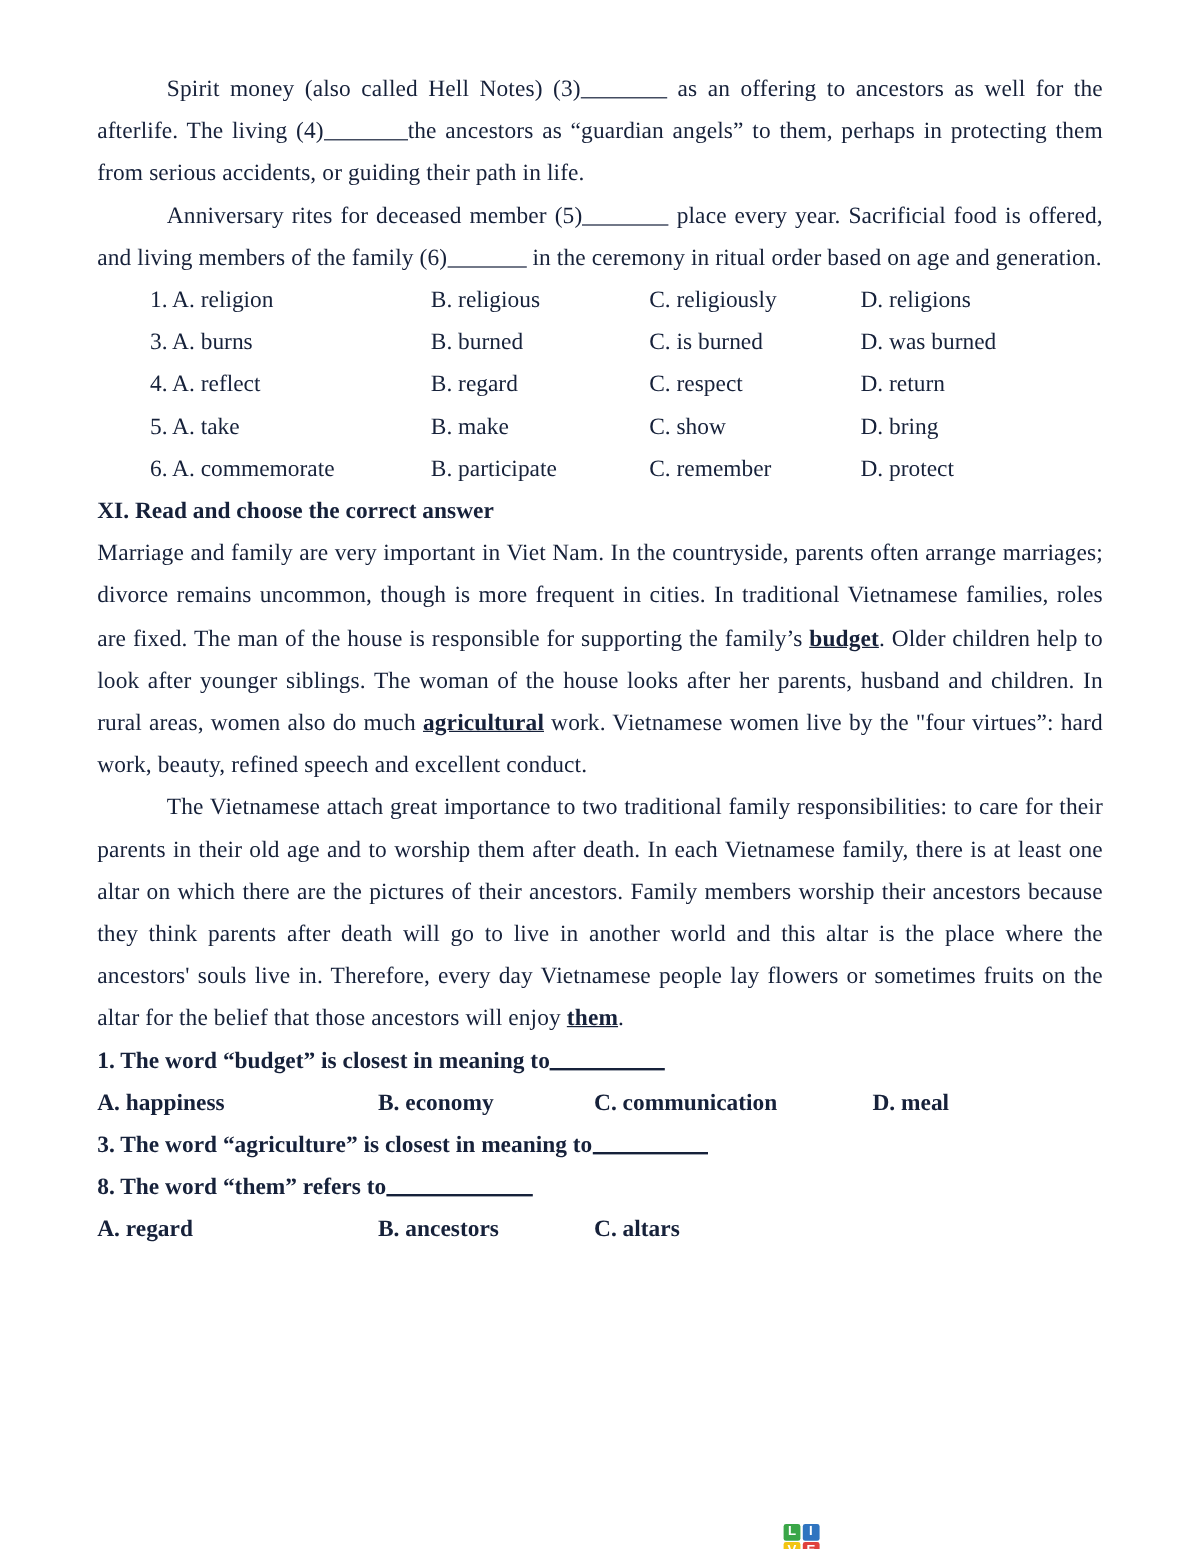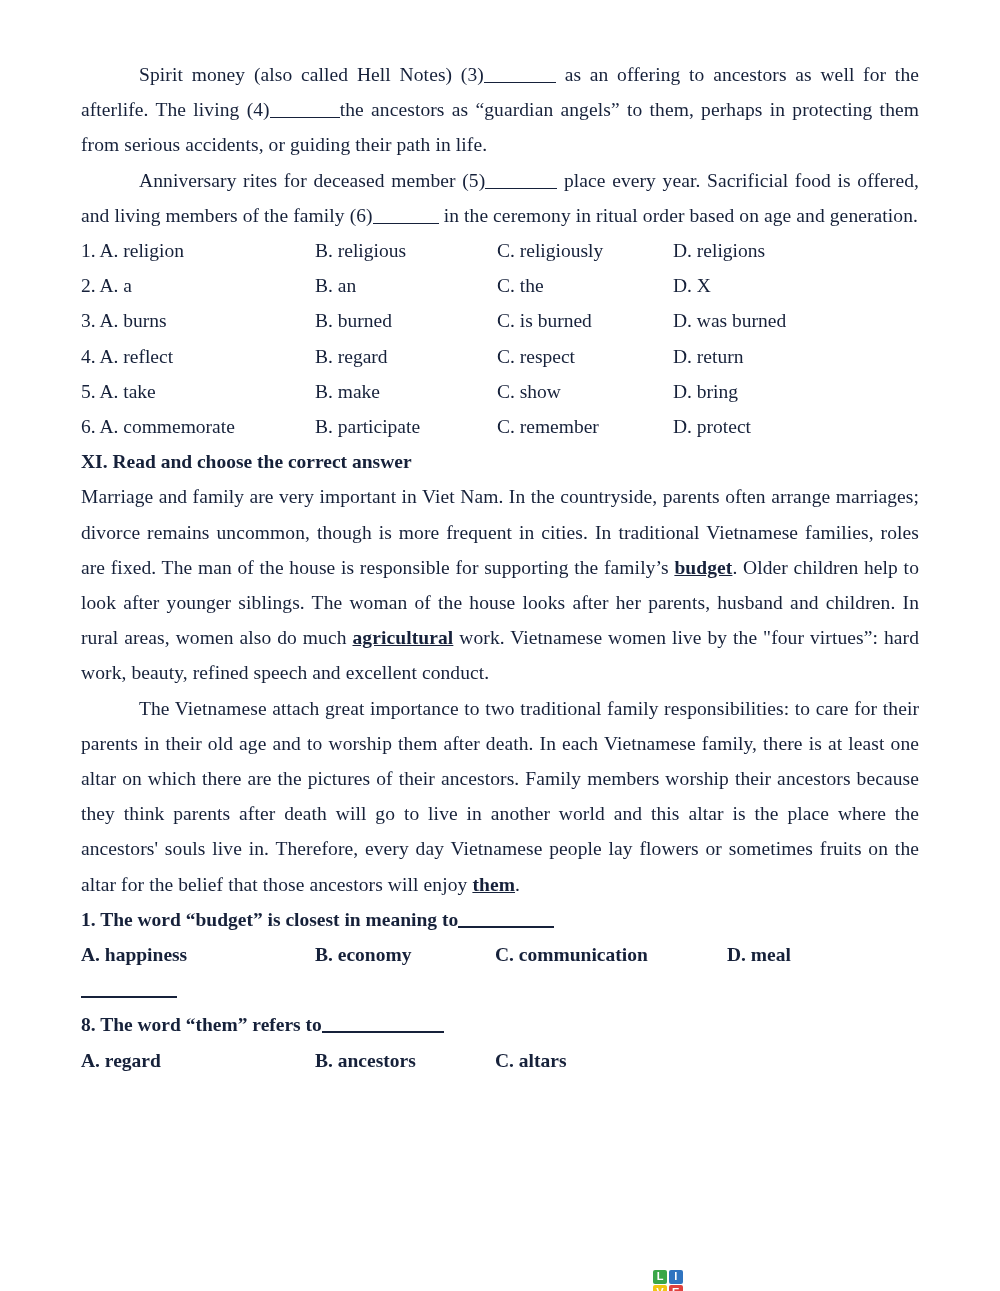--- a/index.html
+++ b/index.html
@@ -49,20 +49,21 @@
   .bu { font-weight: bold; text-decoration: underline; }
 
   
   .mc-block { margin: 0; }
   .mc-row {
     position: relative;
     height: 35.2px;
     font-size: 19.5px;
     line-height: 35.2px;
     white-space: nowrap;
+    margin-left: 44px;
   }
   .mc-row > span { position: absolute; top: 0; }
   .mc-a { left: 0px; }
   .mc-b { left: 234px; }
   .mc-c { left: 416px; }
   .mc-d { left: 592px; }
 
   
   .opt-row {
     position: relative;
@@ -164,26 +165,20 @@
   <p class="para indent"><span>Anniversary rites for deceased member (5)</span><span class="blank b3"></span><span> place every year. Sacrificial food is offered, and living members of the family (6)</span><span class="blank b4"></span><span> in the ceremony in ritual order based on age and generation.</span></p>
 
   <div class="mc-block">
     <div class="mc-row">
       <span class="mc-a">1. A. religion</span>
       <span class="mc-b">B. religious</span>
       <span class="mc-c">C. religiously</span>
       <span class="mc-d">D. religions</span>
     </div>
     <div class="mc-row">
-      <span class="mc-a">2. A. a</span>
-      <span class="mc-b">B. an</span>
-      <span class="mc-c">C. the</span>
-      <span class="mc-d">D. X</span>
-    </div>
-    <div class="mc-row">
       <span class="mc-a">3. A. burns</span>
       <span class="mc-b">B. burned</span>
       <span class="mc-c">C. is burned</span>
       <span class="mc-d">D. was burned</span>
     </div>
     <div class="mc-row">
       <span class="mc-a">4. A. reflect</span>
       <span class="mc-b">B. regard</span>
       <span class="mc-c">C. respect</span>
       <span class="mc-d">D. return</span>
@@ -213,21 +208,21 @@
     <div class="opt-row">
       <span class="opt-a">A. happiness</span>
       <span class="opt-b">B. economy</span>
       <span class="opt-c">C. communication</span>
       <span class="opt-d">D. meal</span>
     </div>
   </div>
 
 
   <div>
-    <div class="q"><span class="q-blank qb-3"></span></div>
+    <div class="q"><span>3. The word “agriculture” is closest in meaning to</span><span class="q-blank qb-3"></span></div>
   </div>
 
   <div>
     <div class="q"><span>8. The word “them” refers to</span><span class="q-blank qb-4"></span></div>
     <div class="opt-row">
       <span class="opt-a">A. regard</span>
       <span class="opt-b">B. ancestors</span>
       <span class="opt-c">C. altars</span>
     </div>
   </div>

